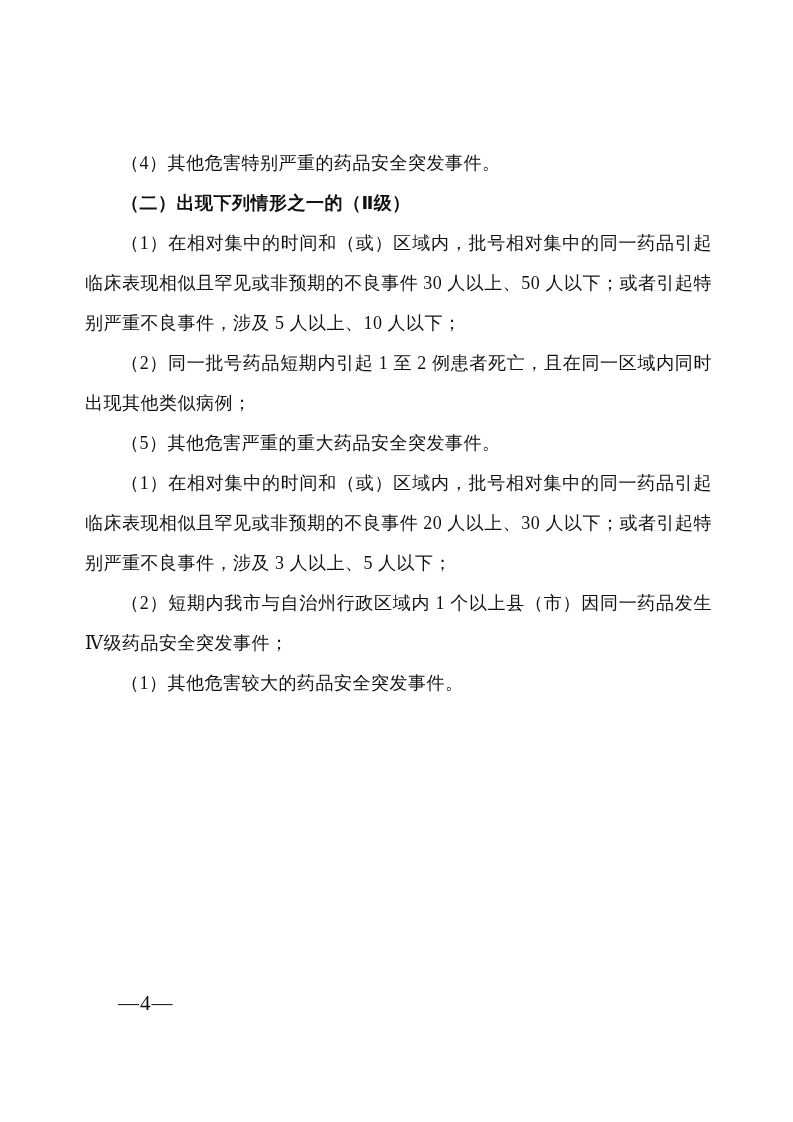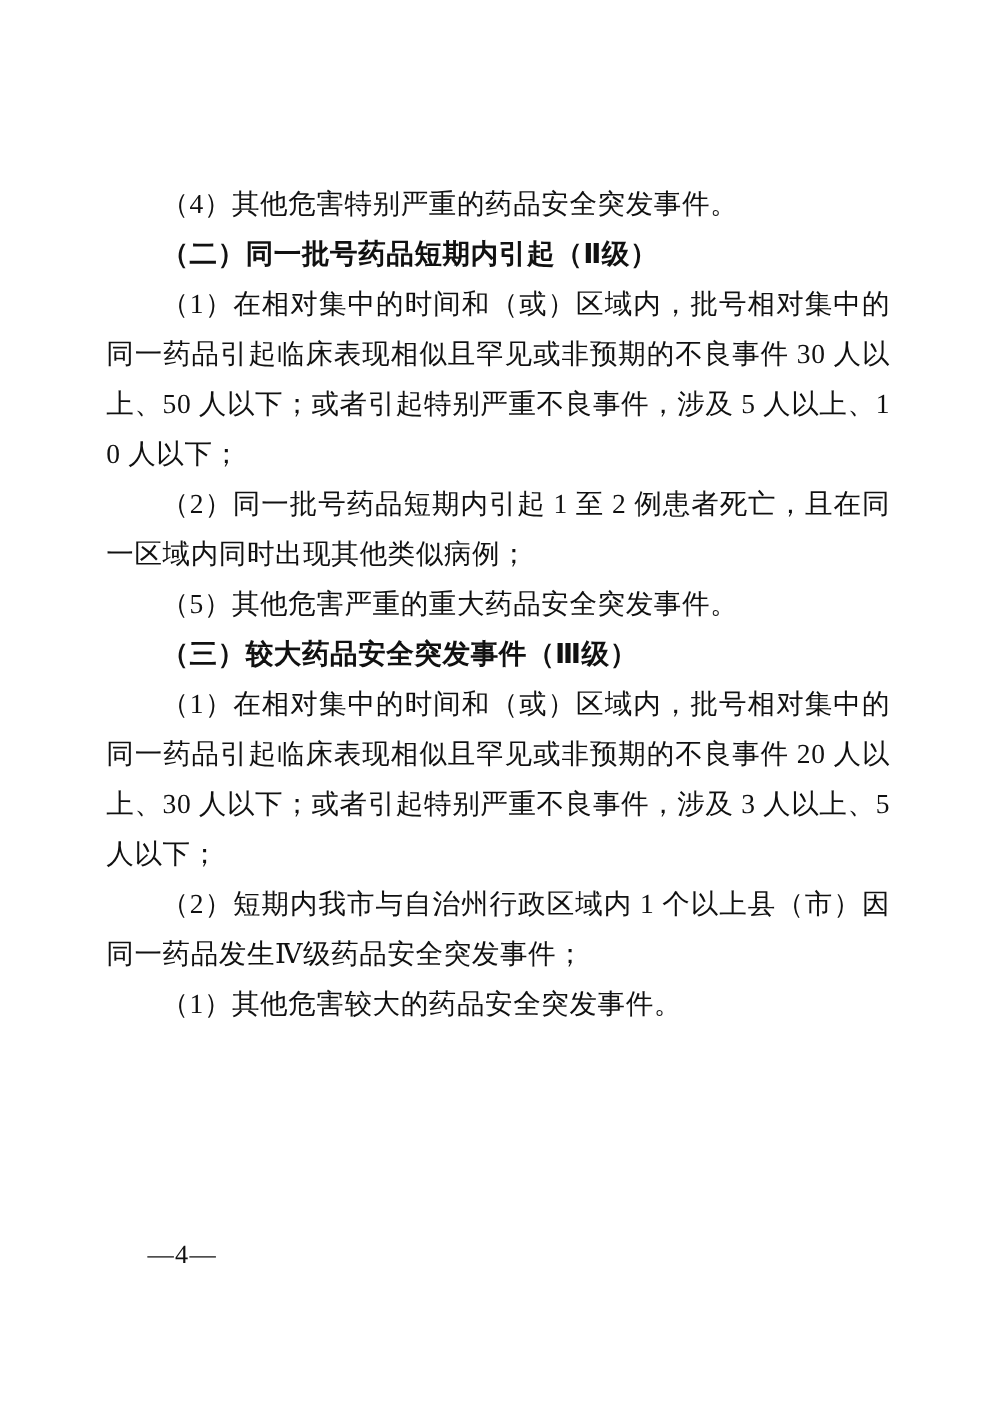--- a/index.html
+++ b/index.html
@@ -18,21 +18,21 @@
     color: #111111;
   }
   .content {
     position: absolute;
     left: 85px;
     top: 143px;
     width: 627px;
   }
   .para {
     margin: 0;
-    font-size: 22px;
+    font-size: 18px;
     line-height: 40px;
     text-align: justify;
     text-indent: 2em;
     letter-spacing: 0.5px;
     word-break: break-all;
   }
   .heading {
     font-weight: 700;
     font-family: "Liberation Sans", "DejaVu Sans", sans-serif;
     letter-spacing: 0.5px;
@@ -46,23 +46,22 @@
     letter-spacing: 1px;
     color: #111111;
   }
 </style>
 </head>
 <body>
 
 <div class="page">
   <div class="content">
     <p class="para">（4）其他危害特别严重的药品安全突发事件。</p>
-    <p class="para heading">（二）同一批号药品短期内引起（Ⅱ级）</p>
+    <p class="para heading">（二）出现下列情形之一的（Ⅱ级）</p>
     <p class="para">（1）在相对集中的时间和（或）区域内，批号相对集中的同一药品引起临床表现相似且罕见或非预期的不良事件 30 人以上、50 人以下；或者引起特别严重不良事件，涉及 5 人以上、10 人以下；</p>
     <p class="para">（2）同一批号药品短期内引起 1 至 2 例患者死亡，且在同一区域内同时出现其他类似病例；</p>
     <p class="para">（5）其他危害严重的重大药品安全突发事件。</p>
-    <p class="para heading">（三）较大药品安全突发事件（Ⅲ级）</p>
     <p class="para">（1）在相对集中的时间和（或）区域内，批号相对集中的同一药品引起临床表现相似且罕见或非预期的不良事件 20 人以上、30 人以下；或者引起特别严重不良事件，涉及 3 人以上、5 人以下；</p>
     <p class="para">（2）短期内我市与自治州行政区域内 1 个以上县（市）因同一药品发生Ⅳ级药品安全突发事件；</p>
     <p class="para">（1）其他危害较大的药品安全突发事件。</p>
   </div>
   <div class="page-number">—4—</div>
 </div>
 
 </body></html>

